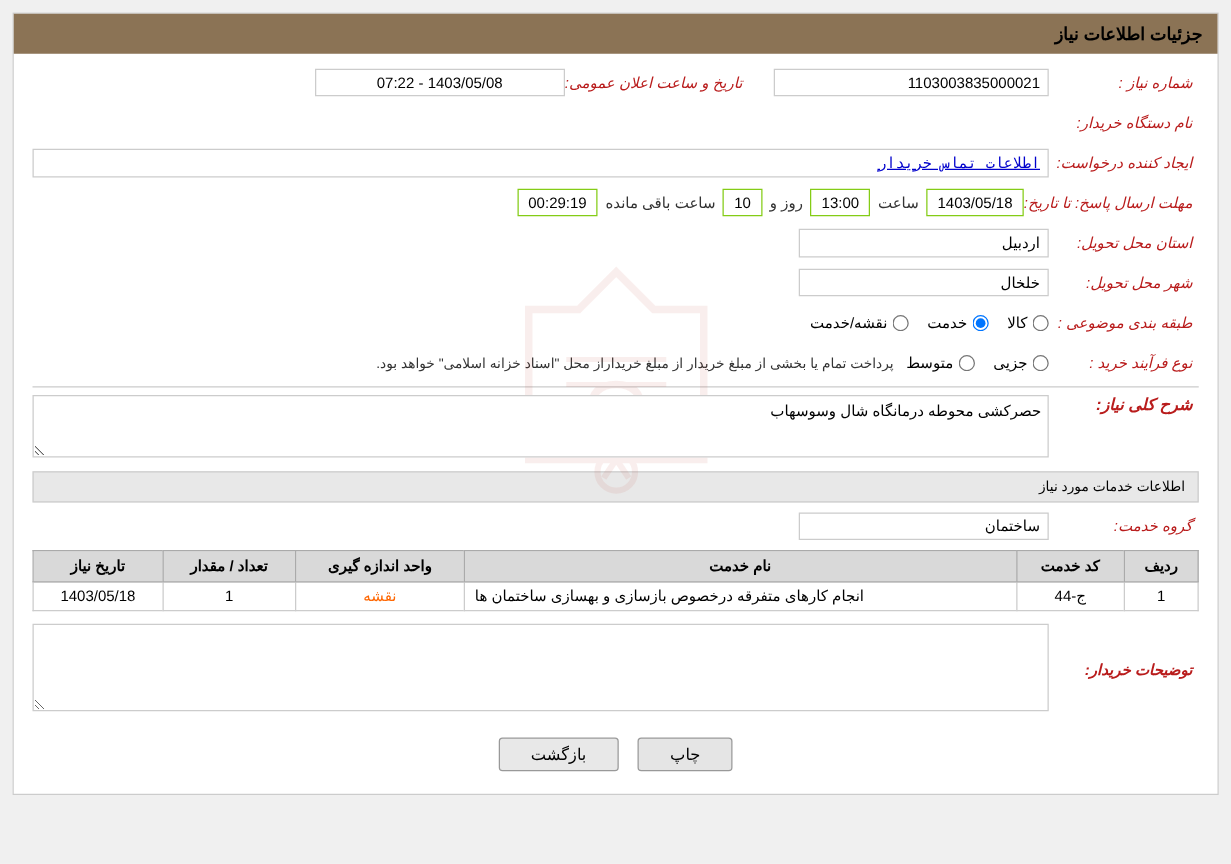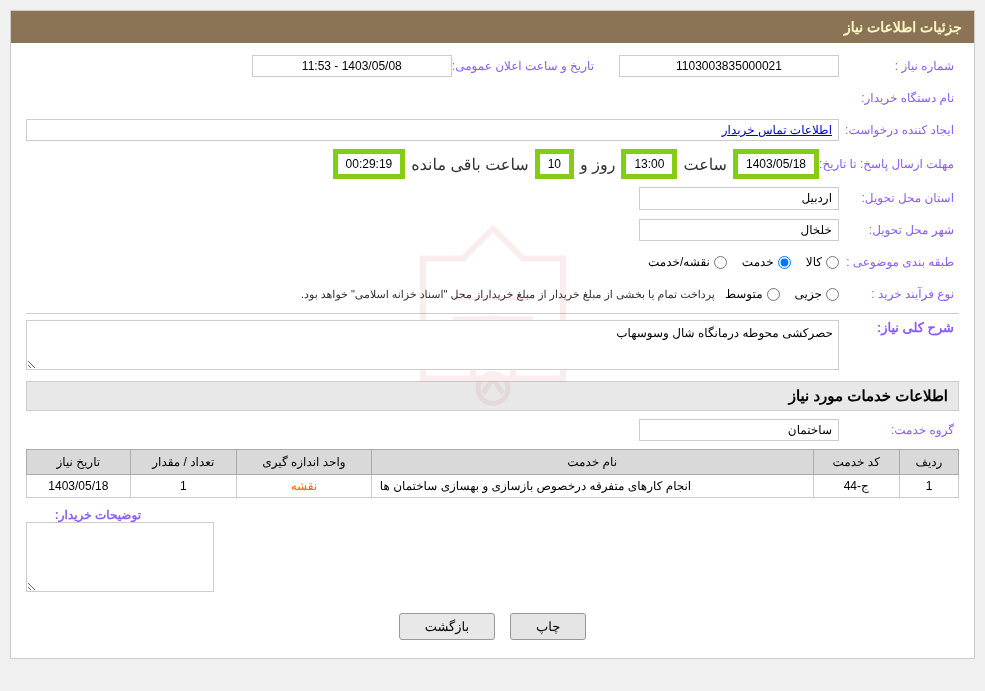--- a/index.html
+++ b/index.html
@@ -14,63 +14,65 @@
       min-height: 691px;
       background: #f0f0f0;
       padding: 10px;
     }
     .main-card {
       background: #fff;
       border: 1px solid #ccc;
     }
     .card-header {
       background: #8B7355;
-      color: #fef9c3;
+      color: #000000;
       text-align: right;
       padding: 8px 12px;
       font-size: 14px;
       font-weight: bold;
     }
     .card-body {
       padding: 10px 15px;
     }
     .info-row {
       display: flex;
       align-items: center;
       margin-bottom: 6px;
       min-height: 26px;
     }
     .label {
-      color: #8b5cf6;
+      color: #b91c1c;
       font-size: 12px;
       white-space: nowrap;
       min-width: 120px;
       text-align: right;
       padding-right: 5px;
+      font-style: italic;
     }
     .value-box {
       background: #fff;
       border: 1px solid #ccc;
       padding: 3px 6px;
       min-height: 22px;
       font-size: 12px;
       flex: 1;
     }
     .link-text {
       color: #0000cc;
       text-decoration: underline;
       cursor: pointer;
       font-size: 12px;
+      font-family: Liberation Mono, monospace;
     }
     .section-title {
       background: #e8e8e8;
       border: 1px solid #ccc;
       padding: 5px 10px;
-      font-weight: bold;
-      font-size: 15px;
+      font-weight: normal;
+      font-size: 11px;
       margin: 8px 0 6px 0;
       text-align: right;
     }
     .radio-group {
       display: flex;
       align-items: center;
       gap: 15px;
       flex-direction: row-reverse;
     }
     .radio-item {
@@ -78,27 +80,27 @@
       align-items: center;
       gap: 4px;
     }
     .radio-item input { cursor: pointer; }
     .timer-row {
       display: flex;
       align-items: center;
       gap: 6px;
     }
     .timer-box {
-      border: 5px solid #84cc16;
+      border: 1px solid #84cc16;
       padding: 3px 8px;
       background: #fff;
       font-size: 12px;
     }
     .timer-label {
-      font-size: 16px;
+      font-size: 12px;
       color: #333;
     }
     .description-box {
       border: 1px solid #ccc;
       background: #fff;
       width: 100%;
       min-height: 50px;
       padding: 5px;
       text-align: right;
       font-size: 12px;
@@ -109,21 +111,21 @@
       width: 100%;
       border-collapse: collapse;
       margin-top: 6px;
       font-size: 12px;
     }
     .service-table th {
       background: #d9d9d9;
       border: 1px solid #aaa;
       padding: 5px 8px;
       text-align: center;
-      font-weight: normal;
+      font-weight: bold;
     }
     .service-table td {
       border: 1px solid #ccc;
       padding: 4px 8px;
       text-align: center;
     }
     .service-table td.text-right { text-align: left; }
     .service-table td.orange { color: #ff6600; }
     .buyer-notes {
       border: 1px solid #ccc;
@@ -184,24 +186,24 @@
           <path d="M80 160 L80 120 Q80 100 100 100 Q120 100 120 120 L120 160" fill="none" stroke="#c0392b" stroke-width="6"></path>
           <path d="M60 80 L140 80" stroke="#c0392b" stroke-width="4"></path>
           <path d="M60 100 L140 100" stroke="#c0392b" stroke-width="4"></path>
           <circle cx="100" cy="170" r="15" fill="none" stroke="#c0392b" stroke-width="5"></circle>
           <path d="M90 175 L100 160 L110 175" fill="none" stroke="#c0392b" stroke-width="5"></path>
         </svg>
       </div>
 
       <div class="info-row">
         <span class="label">شماره نیاز :</span>
-        <div class="value-box" style="max-width:220px; text-align:center;">1103003835000021</div>
+        <div class="value-box" style="max-width:220px; text-align:right;">1103003835000021</div>
         <span style="width:20px;"></span>
         <span class="label">تاریخ و ساعت اعلان عمومی:</span>
-        <div class="value-box" style="max-width:200px; text-align:center;">1403/05/08 - 11:53</div>
+        <div class="value-box" style="max-width:200px; text-align:center;">1403/05/08 - 07:22</div>
       </div>
 
       <div class="info-row">
         <span class="label">نام دستگاه خریدار:</span>
       </div>
 
       <div class="info-row">
         <span class="label">ایجاد کننده درخواست:</span>
         <div class="value-box" style="flex:1; display:flex; justify-content:space-between; align-items:center;">
           <span class="link-text">اطلاعات تماس خریدار</span>
@@ -295,21 +297,21 @@
       <td>1</td>
       <td>ج-44</td>
       <td class="text-right">انجام کارهای متفرقه درخصوص بازسازی و بهسازی ساختمان ها</td>
       <td class="orange">نقشه</td>
       <td>1</td>
       <td>1403/05/18</td>
     </tr>
           </tbody>
       </table>
 
-      <div class="info-row" style="align-items:flex-end; margin-top:10px;flex-direction:column;">
+      <div class="info-row" style="align-items:center; margin-top:10px;">
         <span class="label" style="font-weight:bold;">توضیحات خریدار:</span>
         <div style="flex:1;">
           <textarea class="buyer-notes" style=""></textarea>
         </div>
       </div>
 
       <div class="footer-buttons">
         <button class="btn btn-print">چاپ</button>
         <button class="btn btn-back">بازگشت</button>
       </div>

